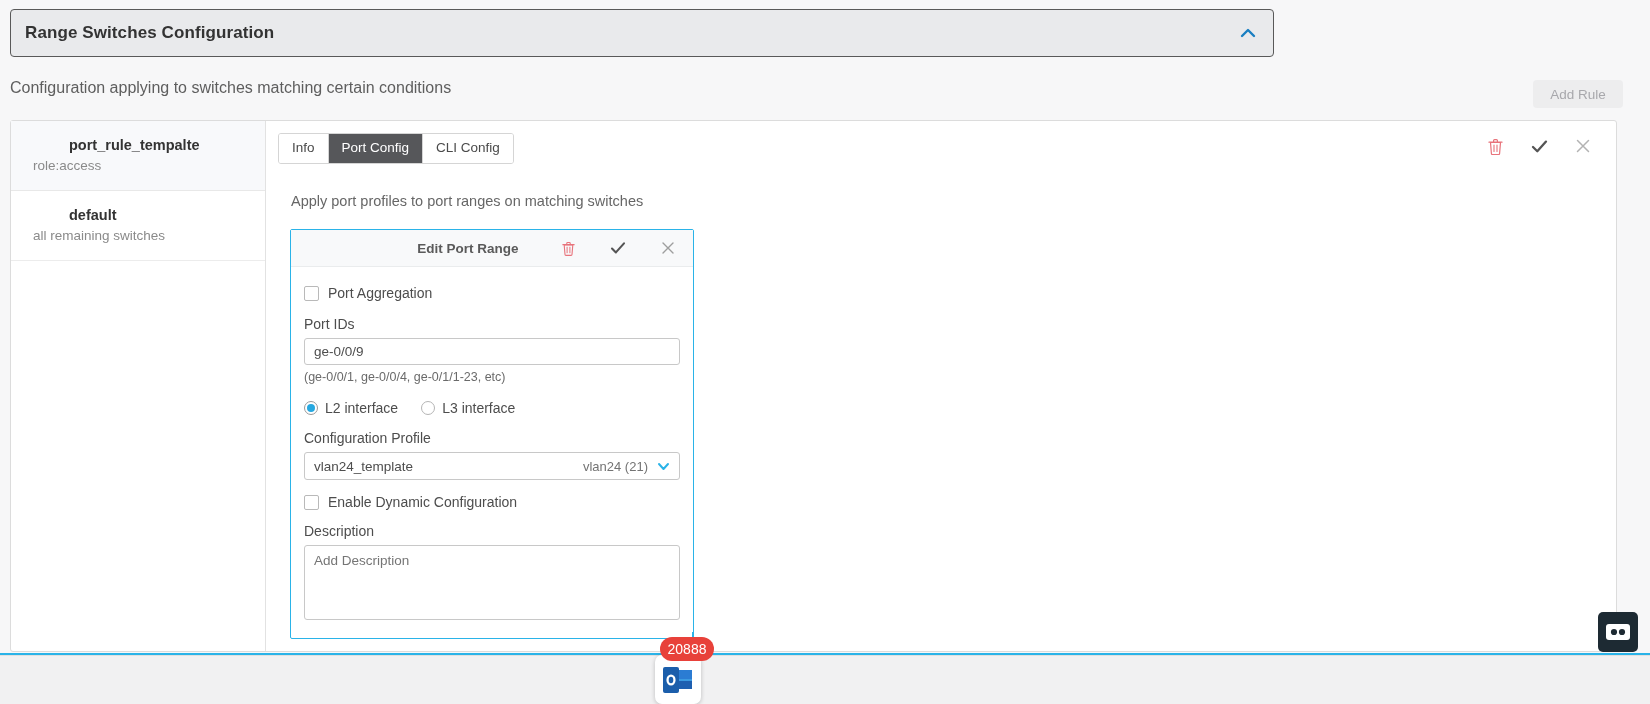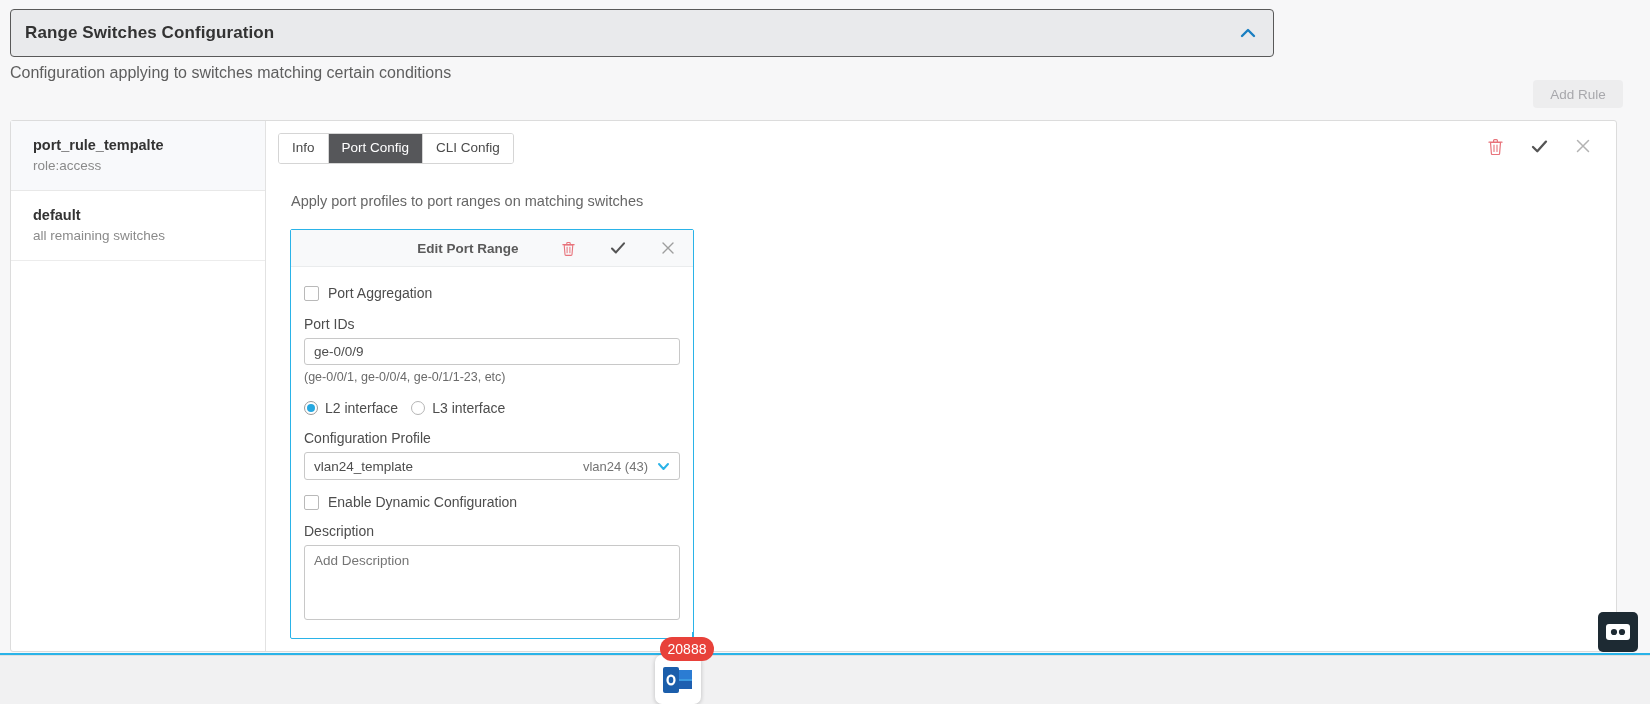--- a/index.html
+++ b/index.html
@@ -45,21 +45,21 @@
     width: 22px;
     height: 22px;
     position: relative;
   }
   .chevron-up svg { display:block; }
 
   
   .subtitle {
     position: absolute;
     left: 10px;
-    top: 64px;
+    top: 79px;
     font-size: 16px;
     color: #5e5e5e;
   }
   .add-rule-btn {
     position: absolute;
     right: 27px;
     top: 80px;
     width: 90px;
     height: 28px;
     border: none;
@@ -99,20 +99,21 @@
   .rule-item.selected {
     background: #f8f9fb;
     border-bottom: 1px solid #e8e8e8;
   }
   .rule-item + .rule-item { border-bottom: 1px solid #ececec; }
   .rule-name {
     font-size: 14.5px;
     font-weight: bold;
     color: #333333;
     margin-bottom: 5px;
+    margin-left: 36px;
   }
   .rule-sub {
     font-size: 13.5px;
     color: #8a8a8a;
   }
 
   .rule-detail {
     flex: 1;
     position: relative;
   }
@@ -246,21 +247,21 @@
   }
   .field-hint {
     font-size: 12.5px;
     color: #6a6a6a;
     margin-top: 5px;
   }
 
   .radio-row {
     display: flex;
     align-items: center;
-    gap: 0;
+    gap: 10px;
     margin-top: 16px;
     margin-bottom: 14px;
   }
   .radio-opt {
     display: flex;
     align-items: center;
     gap: 7px;
     cursor: pointer;
     margin-right: 13px;
   }
@@ -508,21 +509,21 @@
             </span>
             <span class="radio-opt">
               <span class="radio"></span>
               <span class="radio-label">L3 interface</span>
             </span>
           </div>
 
           <div class="field-label">Configuration Profile</div>
           <div class="select-box">
             <span class="select-value">vlan24_template</span>
-            <span class="select-meta">vlan24 (43)</span>
+            <span class="select-meta">vlan24 (21)</span>
             <span class="select-caret">
               <svg width="15" height="15" viewBox="0 0 15 15">
                 <path d="M3 5 L7.5 10 L12 5" fill="none" stroke="#2ab3e8" stroke-width="2" stroke-linecap="round" stroke-linejoin="round"></path>
               </svg>
             </span>
           </div>
 
           <div class="checkbox-row" style="margin-top:14px;margin-bottom:13px;">
             <span class="cbox"></span>
             <span class="cb-label">Enable Dynamic Configuration</span>

